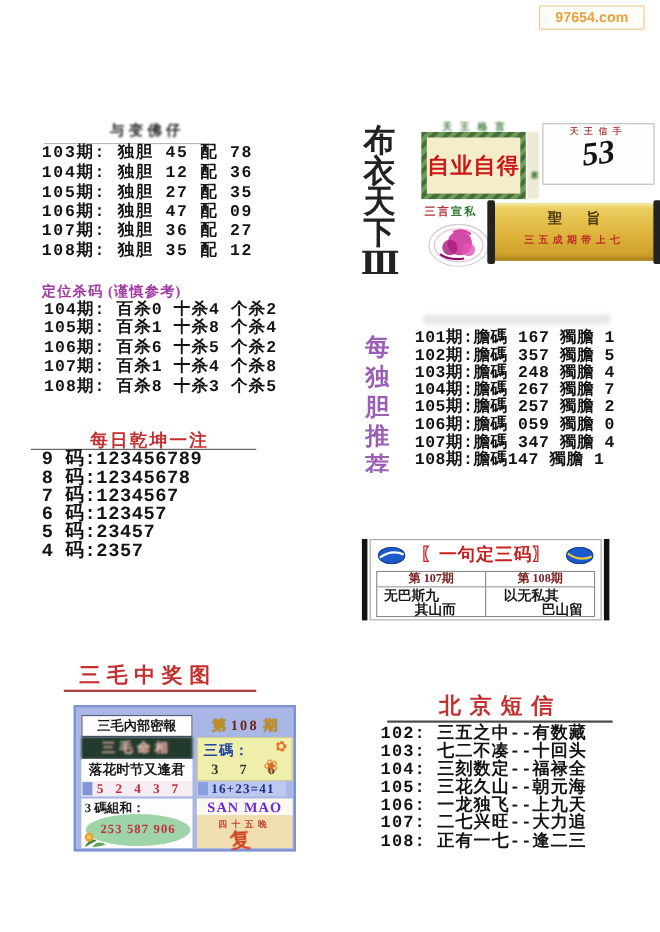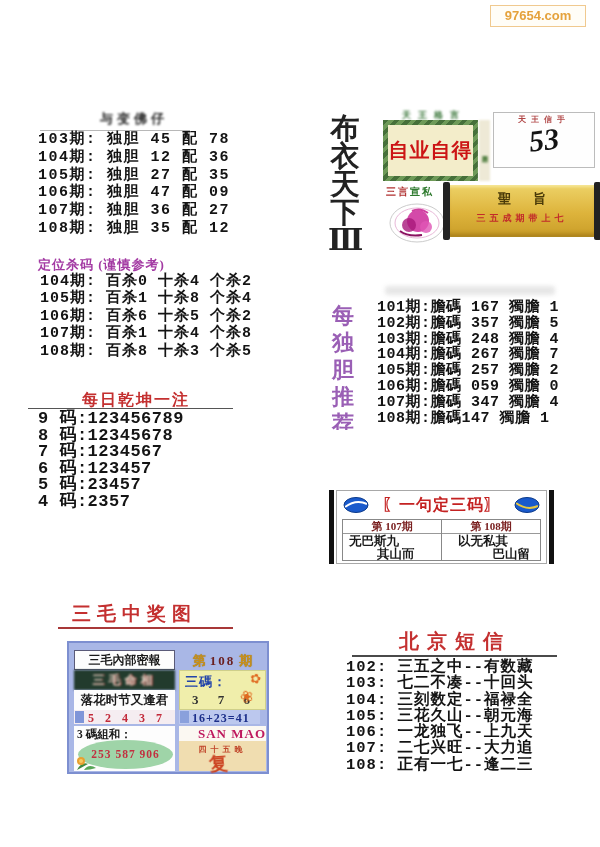--- a/index.html
+++ b/index.html
@@ -48,22 +48,22 @@
   .zuhe-ellipse{position:absolute;left:4px;top:14px;width:95px;height:29px;background:#9fd4a8;border-radius:50%;
                 text-align:center;line-height:29px;color:#c23040;font-weight:bold;font-size:11.5px;letter-spacing:1px;}
   .sanma-panel{left:110px;top:27px;width:87px;height:40px;background:#f0eeab;border:1px solid #cfcf8a;}
   .sanma-label{position:absolute;left:5px;top:2px;color:#2244aa;font-size:13px;font-weight:bold;letter-spacing:1px;}
   .sanma-digits{position:absolute;left:12px;top:21px;color:#333;font-size:13px;font-weight:bold;letter-spacing:8px;}
   .flower{position:absolute;color:#e06a20;font-size:13px;filter:blur(.3px);}
   .sumstrip{left:110px;top:67px;width:81px;height:14px;background:#bcc8ee;line-height:14px;}
   .sumstrip .tag{position:absolute;left:1px;top:1px;width:9px;height:12px;background:#8aa0dc;filter:blur(.5px);}
   .sumstrip .val{margin-left:13px;color:#1c2f8a;font-weight:bold;font-size:12px;letter-spacing:1px;}
   .sanmao-en-panel{left:110px;top:83px;width:87px;height:45px;background:#f0ddb0;}
-  .sanmao-en{position:absolute;left:0;top:0;width:87px;height:15px;background:#fbf8f2;text-align:right;
-             font-size:13px;font-weight:bold;letter-spacing:1px;line-height:15px;color:#be185d;}
+  .sanmao-en{position:absolute;left:0;top:0;width:87px;height:15px;background:#fbf8f2;text-align:center;
+             font-size:13px;font-weight:bold;letter-spacing:1px;line-height:15px;color:#6d28d9;}
   .stamp-small{position:absolute;left:6px;top:18px;width:75px;text-align:center;color:#c0452a;
                font-size:8px;font-weight:bold;letter-spacing:4px;}
   .stamp-big{position:absolute;left:30px;top:25px;color:#cc4422;font-size:19px;font-weight:bold;
              transform:rotate(-4deg);filter:blur(.4px);}
 
   
   .buyi{left:328px;top:114px;width:34px;text-align:center;font-size:29px;font-weight:bold;color:#222;}
   .buyi span{display:block;line-height:28px;letter-spacing:0;}
   .green-header{left:388px;top:109px;width:92px;text-align:center;color:#3f7a3f;font-size:9px;
                 font-weight:bold;letter-spacing:7px;}

